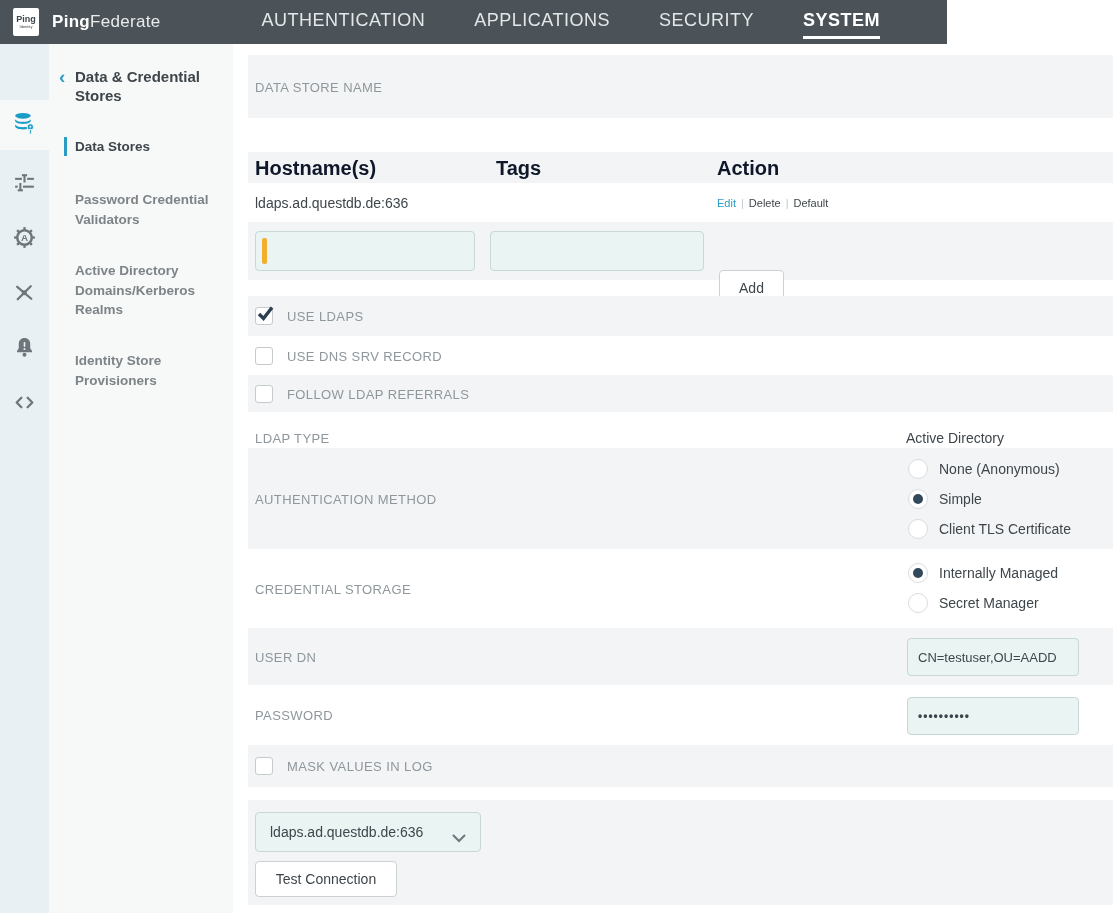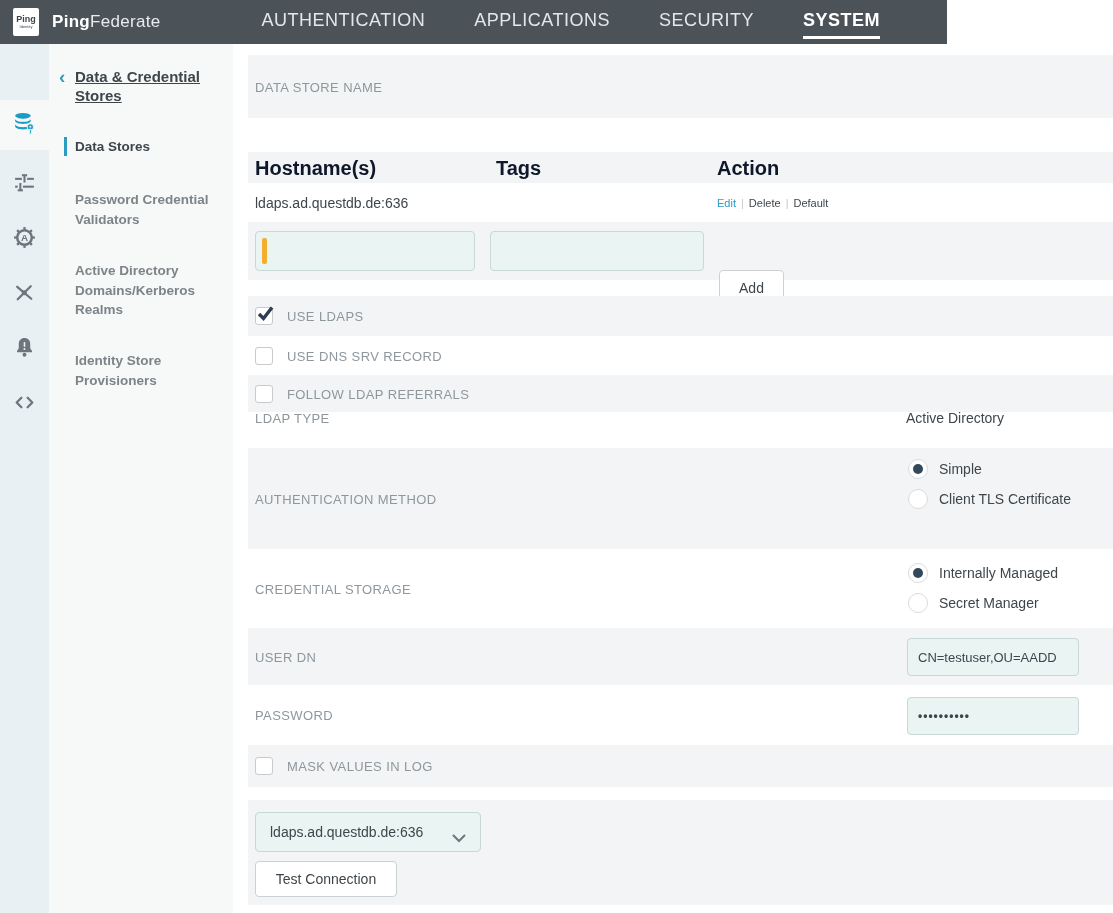--- a/index.html
+++ b/index.html
@@ -39,21 +39,21 @@
 
   
   .rail { position:absolute; left:0; top:44px; width:49px; height:869px; background:#e9f0f3; }
   .rail-active-bg { position:absolute; left:0; top:56px; width:49px; height:50px; background:#f7f8f8; }
   .rail-icon { position:absolute; left:12px; width:25px; height:25px; cursor:pointer; }
   .rail-icon svg { width:25px; height:25px; display:block; }
 
   
   .sidebar { position:absolute; left:49px; top:44px; width:184px; height:869px; background:#f7f8f8; }
   .sb-back { position:absolute; left:10px; top:24px; width:14px; height:20px; color:#2b9dc2; font-size:19px; line-height:18px; font-weight:bold; cursor:pointer; }
-  .sb-title { position:absolute; left:26px; top:24px; width:140px; font-size:15px; font-weight:bold; color:#3e464b; line-height:1.25;text-decoration:underline; }
+  .sb-title { position:absolute; left:26px; top:24px; width:140px; font-size:15px; font-weight:bold; color:#3e464b; line-height:1.25; }
   .sb-item { position:absolute; left:26px; width:148px; font-size:13.5px; font-weight:bold; color:#7d8488; line-height:1.45; cursor:pointer; }
   .sb-item.active { color:#3e464b; }
   .sb-item-bar { position:absolute; left:15px; width:3px; height:19px; background:#2b9dc2; }
 
   
   .content { position:absolute; left:248px; top:44px; width:865px; height:869px; background:#ffffff; }
   .row { position:absolute; left:0; width:865px; }
   .row.gray { background:#f3f4f5; }
   .flabel {
     position:absolute; left:7px; top:50%; transform:translateY(-50%);
@@ -101,21 +101,21 @@
   .checkbox {
     position:absolute; left:7px; top:50%; transform:translateY(-50%);
     width:18px; height:18px; background:#ffffff; border:1px solid #c6cbce; border-radius:3px;
     cursor:pointer;
   }
   .checkbox svg { display:none; position:absolute; left:0px; top:-4px; width:19px; height:19px; overflow:visible; }
   .checkbox.on svg { display:block; }
   .cb-label { left:39px; }
 
   
-  .row-ldap { top:356px; height:36px; }
+  .row-ldap { top:376px; height:36px; }
   .plain-val { position:absolute; left:658px; top:50%; transform:translateY(-50%); font-size:14px; color:#3e464b; }
 
   
   .row-auth { top:404px; height:101px; }
   .row-cred { top:505px; height:79px; }
   .radio-col { position:absolute; left:660px; top:0; }
   .row-auth .radio-col { padding-top:6px; }
   .row-cred .radio-col { padding-top:9px; }
   .radio-opt { display:flex; align-items:center; height:30px; cursor:pointer; }
   .radio {
@@ -297,20 +297,24 @@
 
   <div class="row row-ldap">
     <span class="flabel">LDAP TYPE</span>
     <span class="plain-val">Active Directory</span>
   </div>
 
   <div class="row gray row-auth">
     <span class="flabel">AUTHENTICATION METHOD</span>
     <div class="radio-col">
       <div class="radio-opt">
+        <span class="radio"></span>
+        <span class="radio-label">None (Anonymous)</span>
+      </div>
+      <div class="radio-opt">
         <span class="radio on"></span>
         <span class="radio-label">Simple</span>
       </div>
       <div class="radio-opt">
         <span class="radio"></span>
         <span class="radio-label">Client TLS Certificate</span>
       </div>
     </div>
   </div>
 

